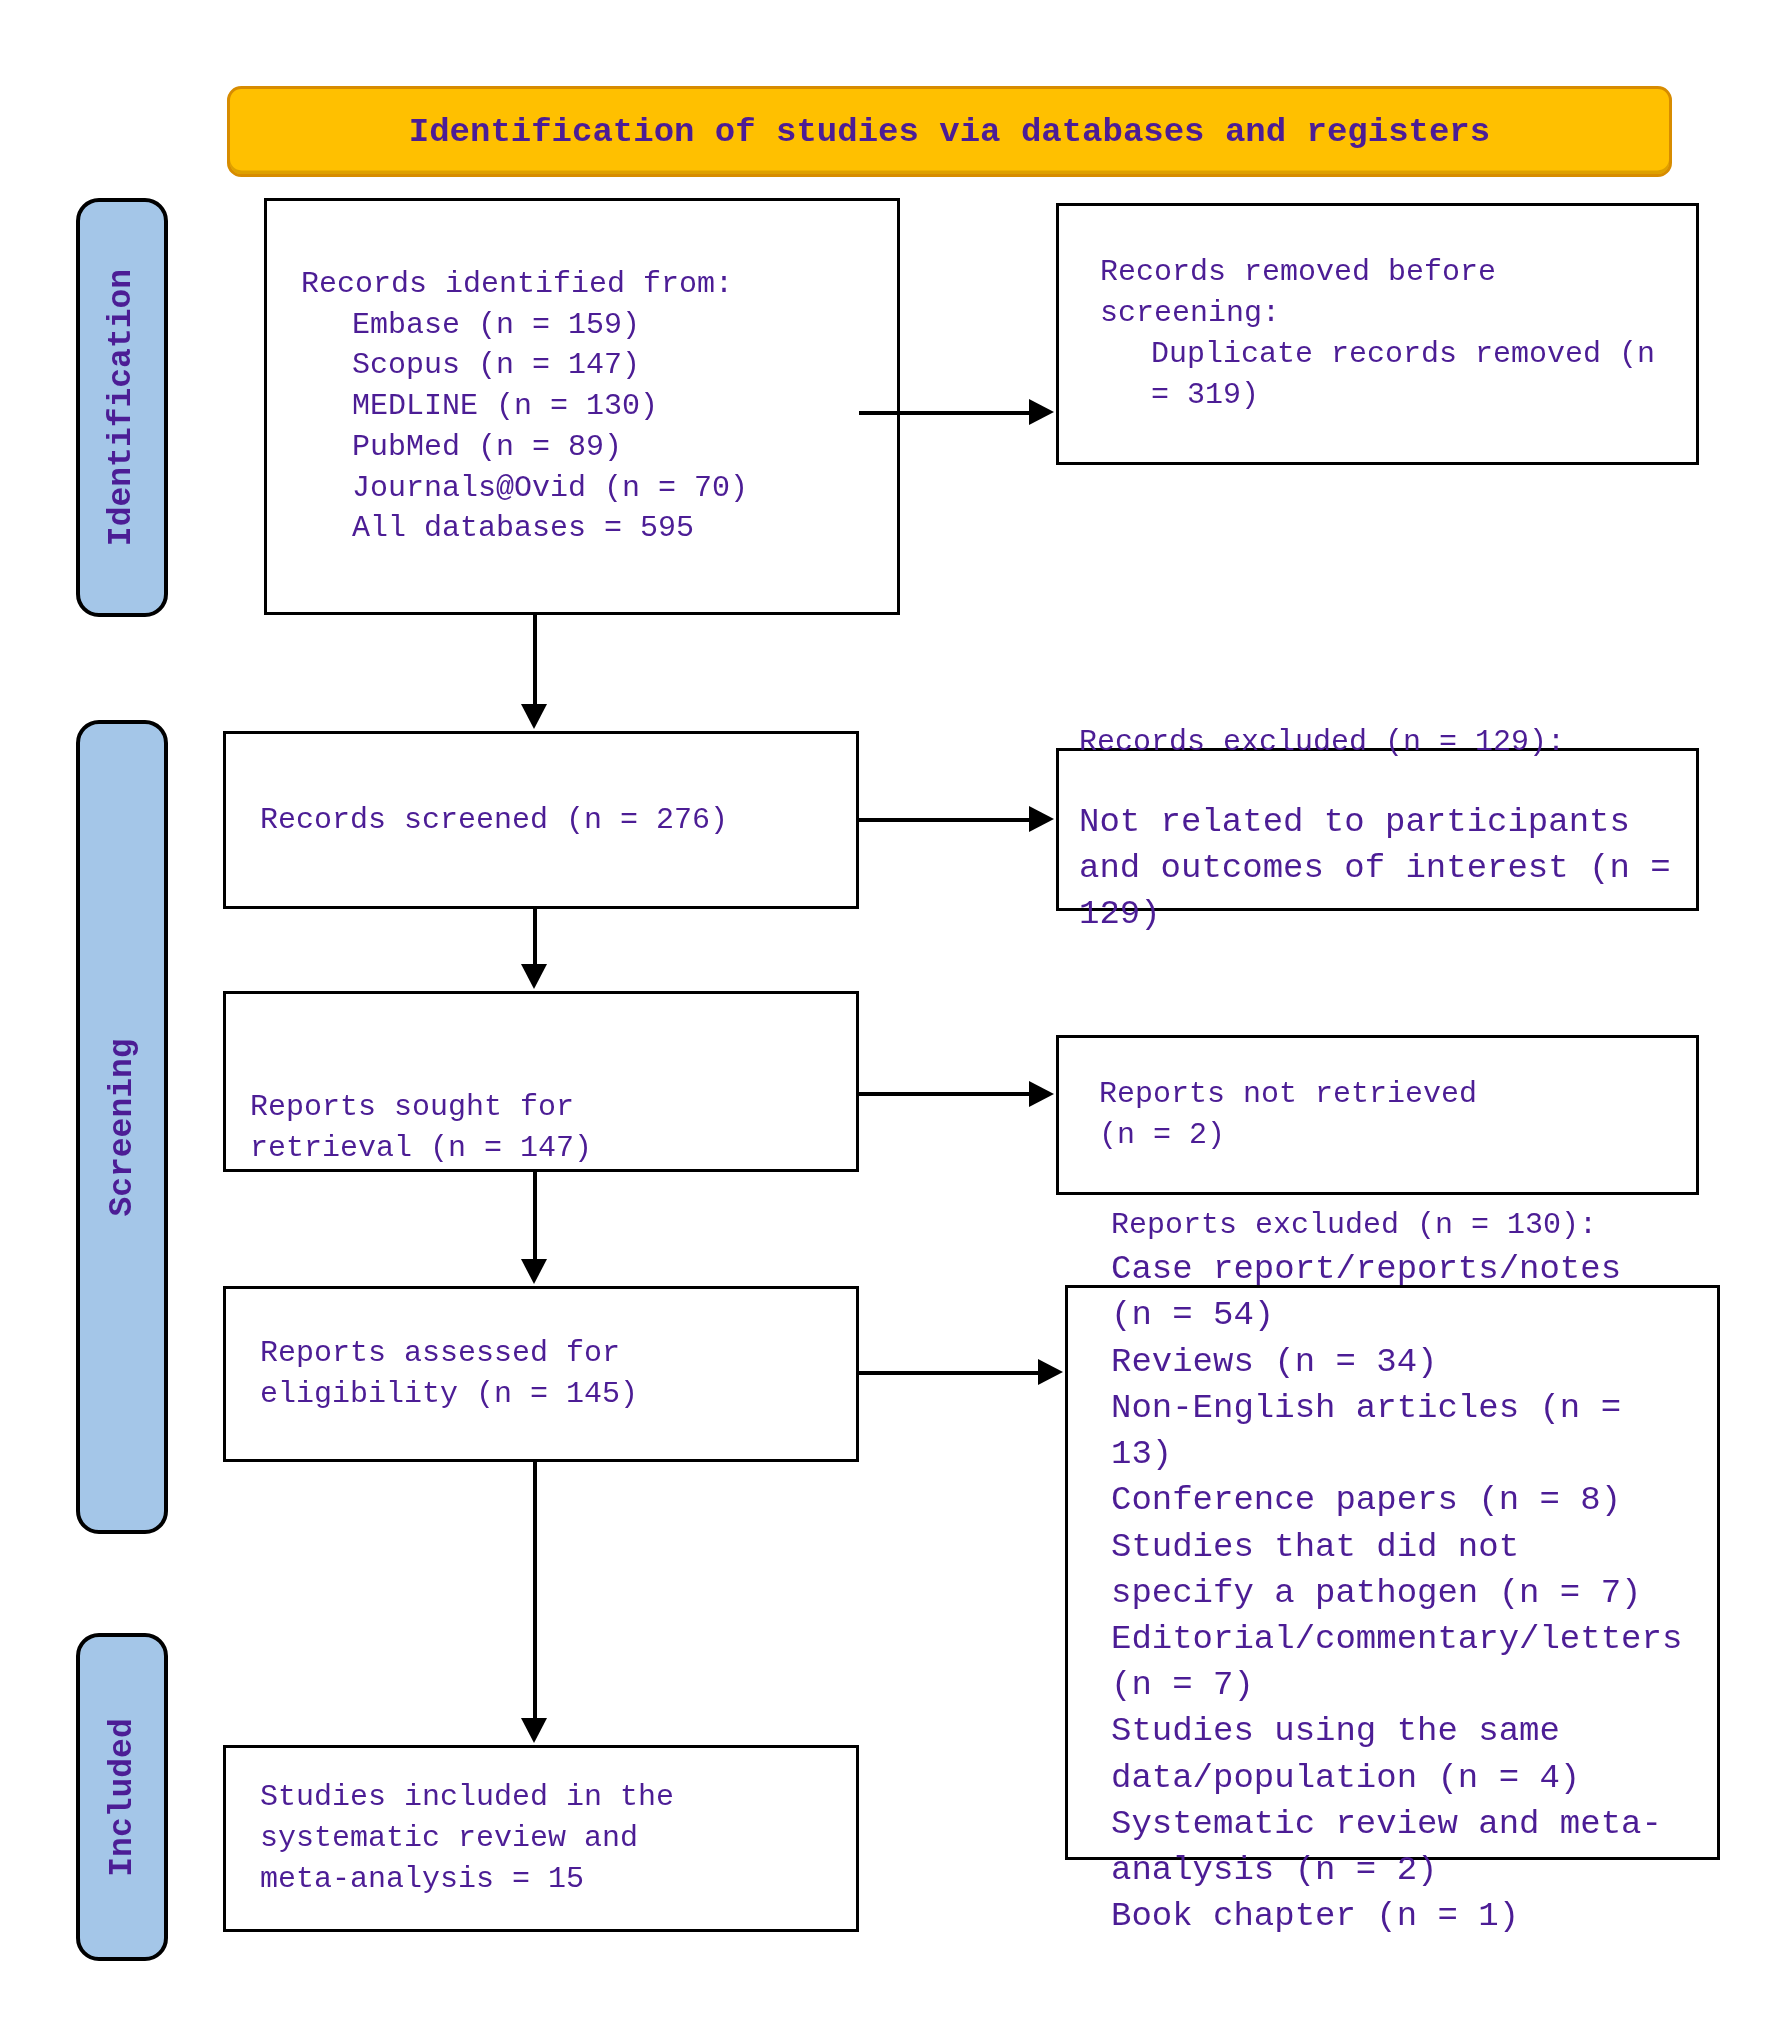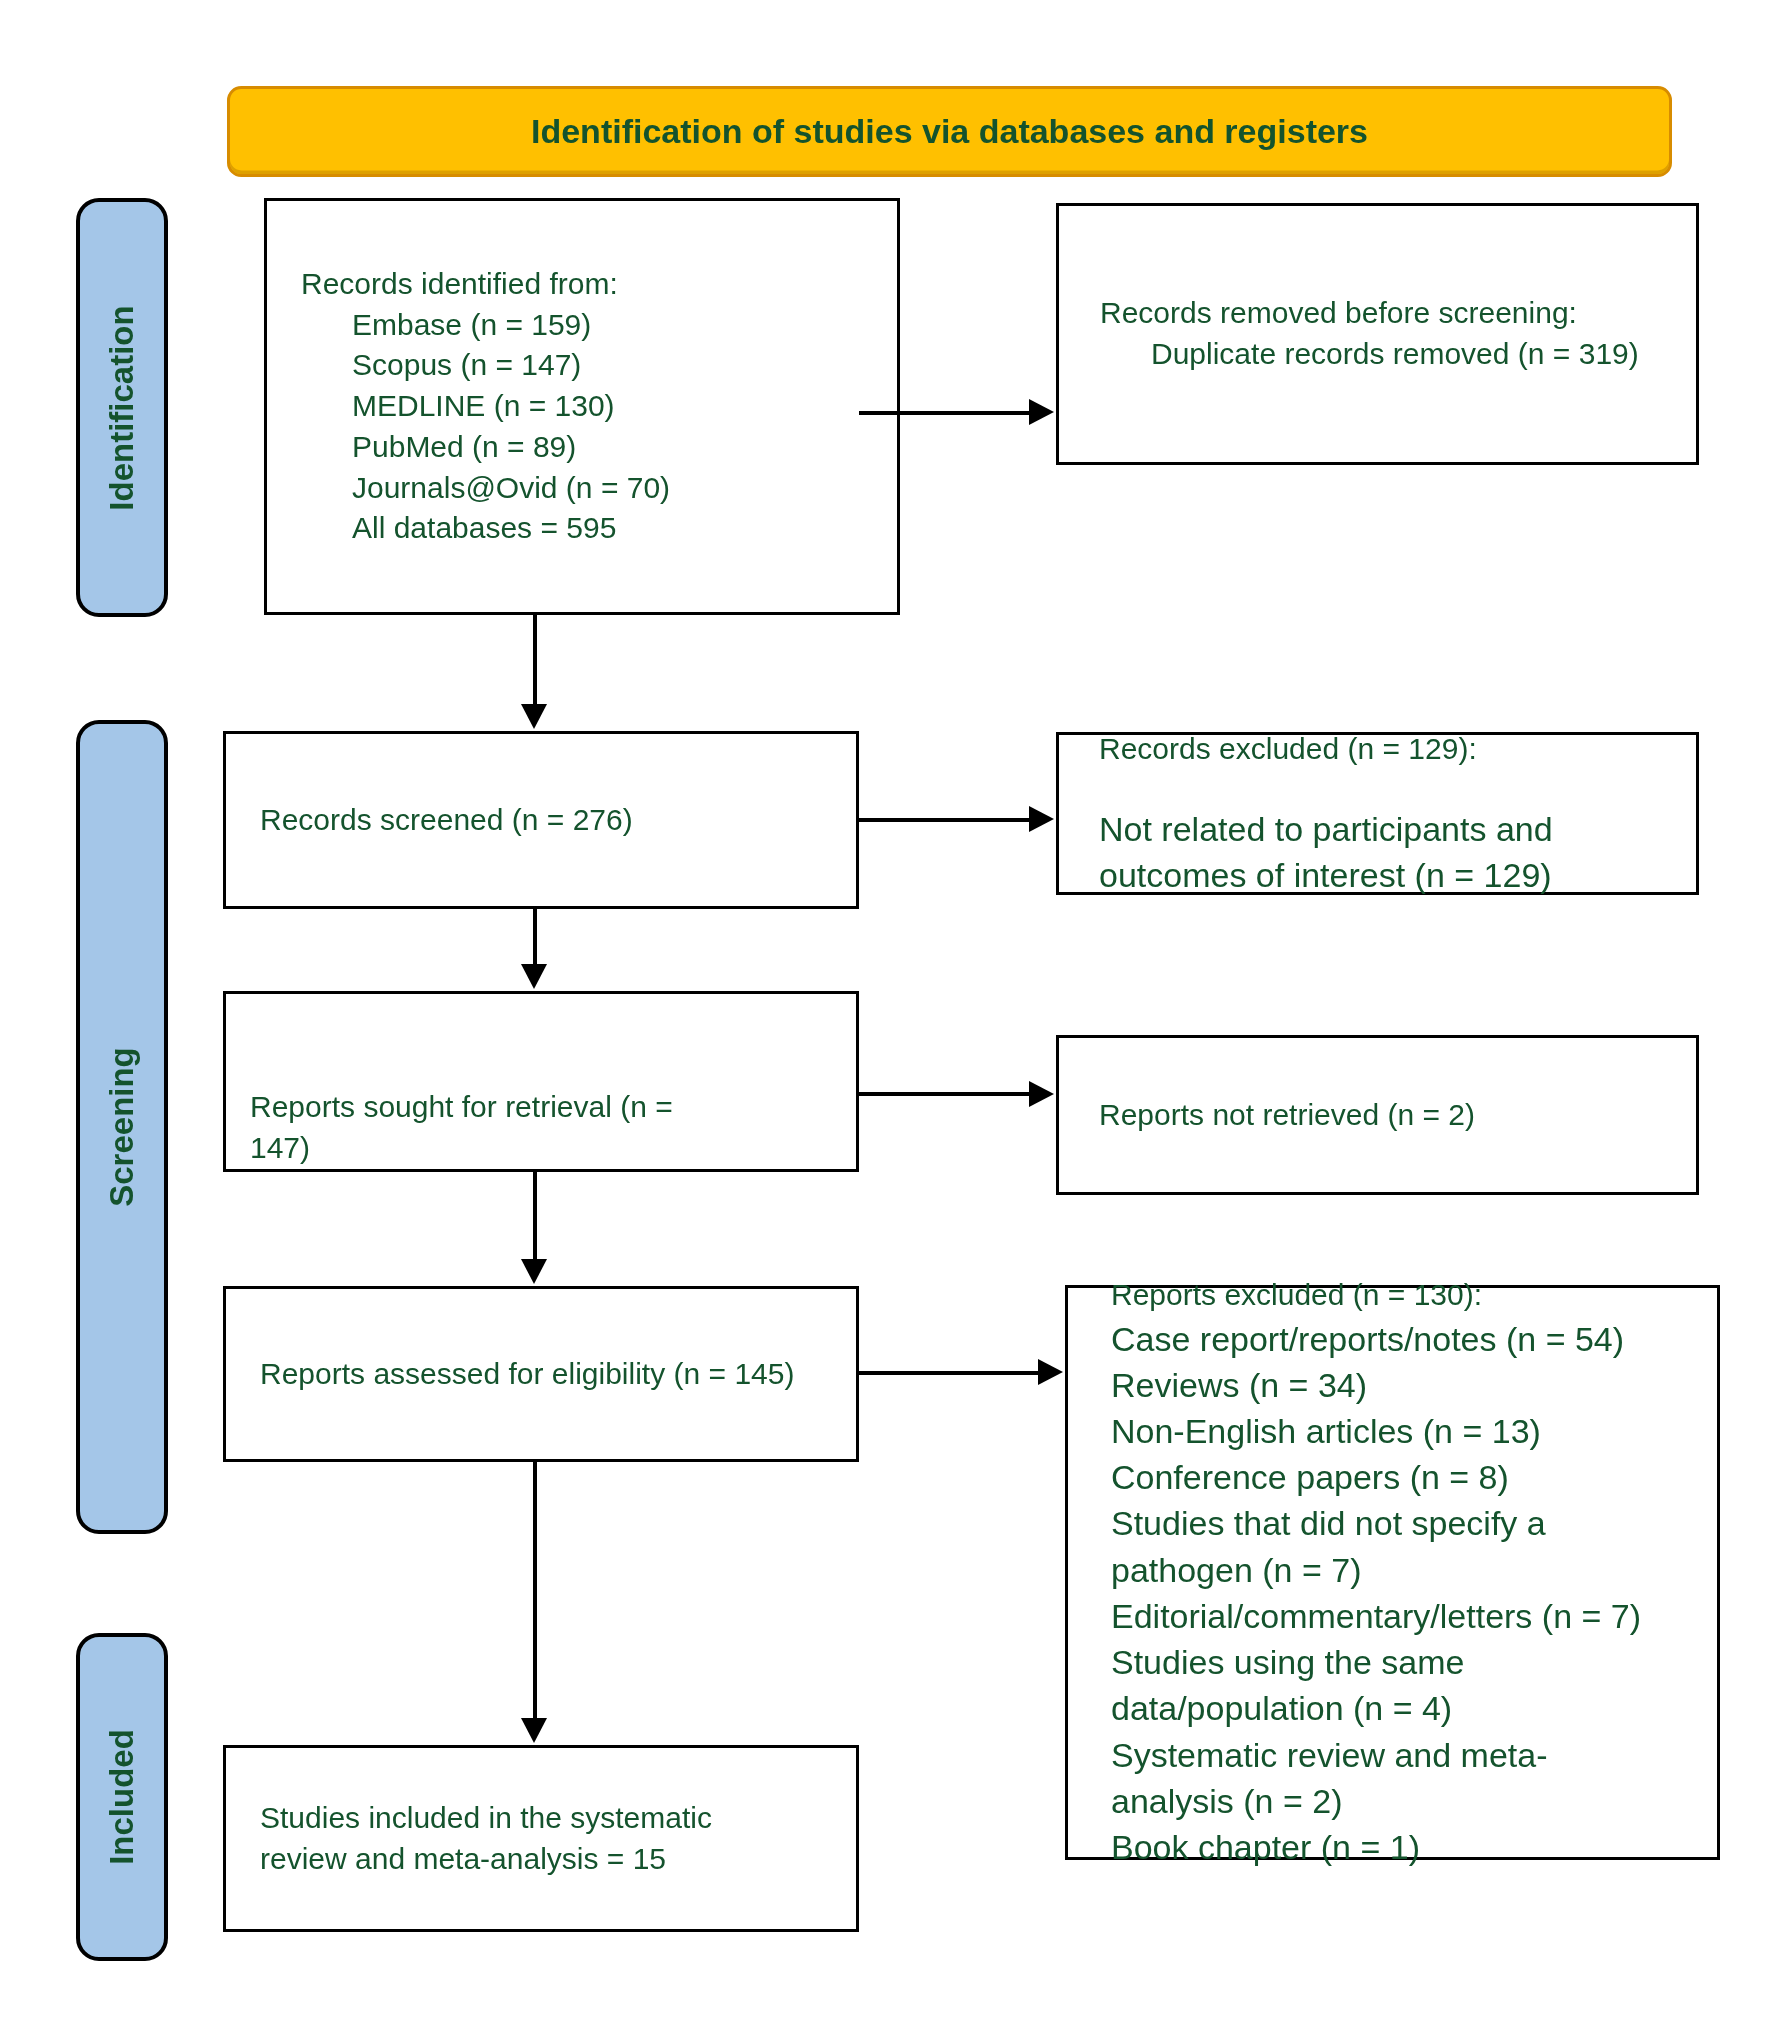--- a/index.html
+++ b/index.html
@@ -1,18 +1,18 @@
 <!DOCTYPE html>
 <html style="--banner-fill: #FFC000; --banner-border: #D78C00; --stage-fill: #A4C6E8; --stage-border: #000000; --box-border: #000000;font-size:14.3px"><head>
 <meta charset="utf-8">
 <style>
   html,body { margin:0; padding:0; background:#ffffff; }
   .canvas {
     position:relative; width:1789px; height:2041px; background:#ffffff;
-    font-family:Liberation Sans, sans-serif; color:#14532d;
+    font-family:Liberation Mono, monospace; color:#4c1d95;
   }
   
   .banner {
     position:absolute; left:227px; top:86px; width:1445px; height:91px;
     background:var(--banner-fill,#FFC000);
     border:3.6px solid var(--banner-border,#D78C00);
     border-radius:14.3px; box-sizing:border-box;
     display:flex; align-items:center; justify-content:center;
     font-size:34px; font-weight:bold;
     box-shadow:inset 0 -3.6px 0 rgba(160,100,0,.35);
@@ -33,21 +33,21 @@
   .fbox {
     position:absolute; background:#fff; border:3.6px solid var(--box-border,#000);
     box-sizing:border-box; display:flex; flex-direction:column; justify-content:center;
     font-size:30px; line-height:1.36;
   }
   .col-left  { left:223px; width:636px; }
   .col-right { left:1056px; width:643px; }
   .b-identified { top:198px; height:417px; padding-left:34px;margin-left:41px; }
   .b-removed    { top:203px; height:262px; padding-left:41px; }
   .b-screened   { top:731px; height:178px; padding-left:34px; }
-  .b-r-excluded { top:732px; height:163px; padding-left:40px; padding-right:22px;gap:36px; }
+  .b-r-excluded { top:748px; height:163px; padding-left:20px; padding-right:22px;gap:36px; }
   .b-sought     { top:991px; height:181px; padding-left:24px;justify-content:flex-end; }
   .b-notretr    { top:1011px; height:160px; padding-left:40px;margin-top:24px; }
   .b-assessed   { top:1286px; height:176px; padding-left:34px; }
   .b-rep-excl   { left:1065px; width:655px; top:1285px; height:575px;
                   padding-left:43px; padding-right:55px; }
   .b-included   { top:1745px; height:187px; padding-left:34px; }
   .indent { padding-left:51px; }
   .narrow-570 { width:508px; }
   .narrow-540 { width:481px; }
   .narrow-600 { width:535px; }

